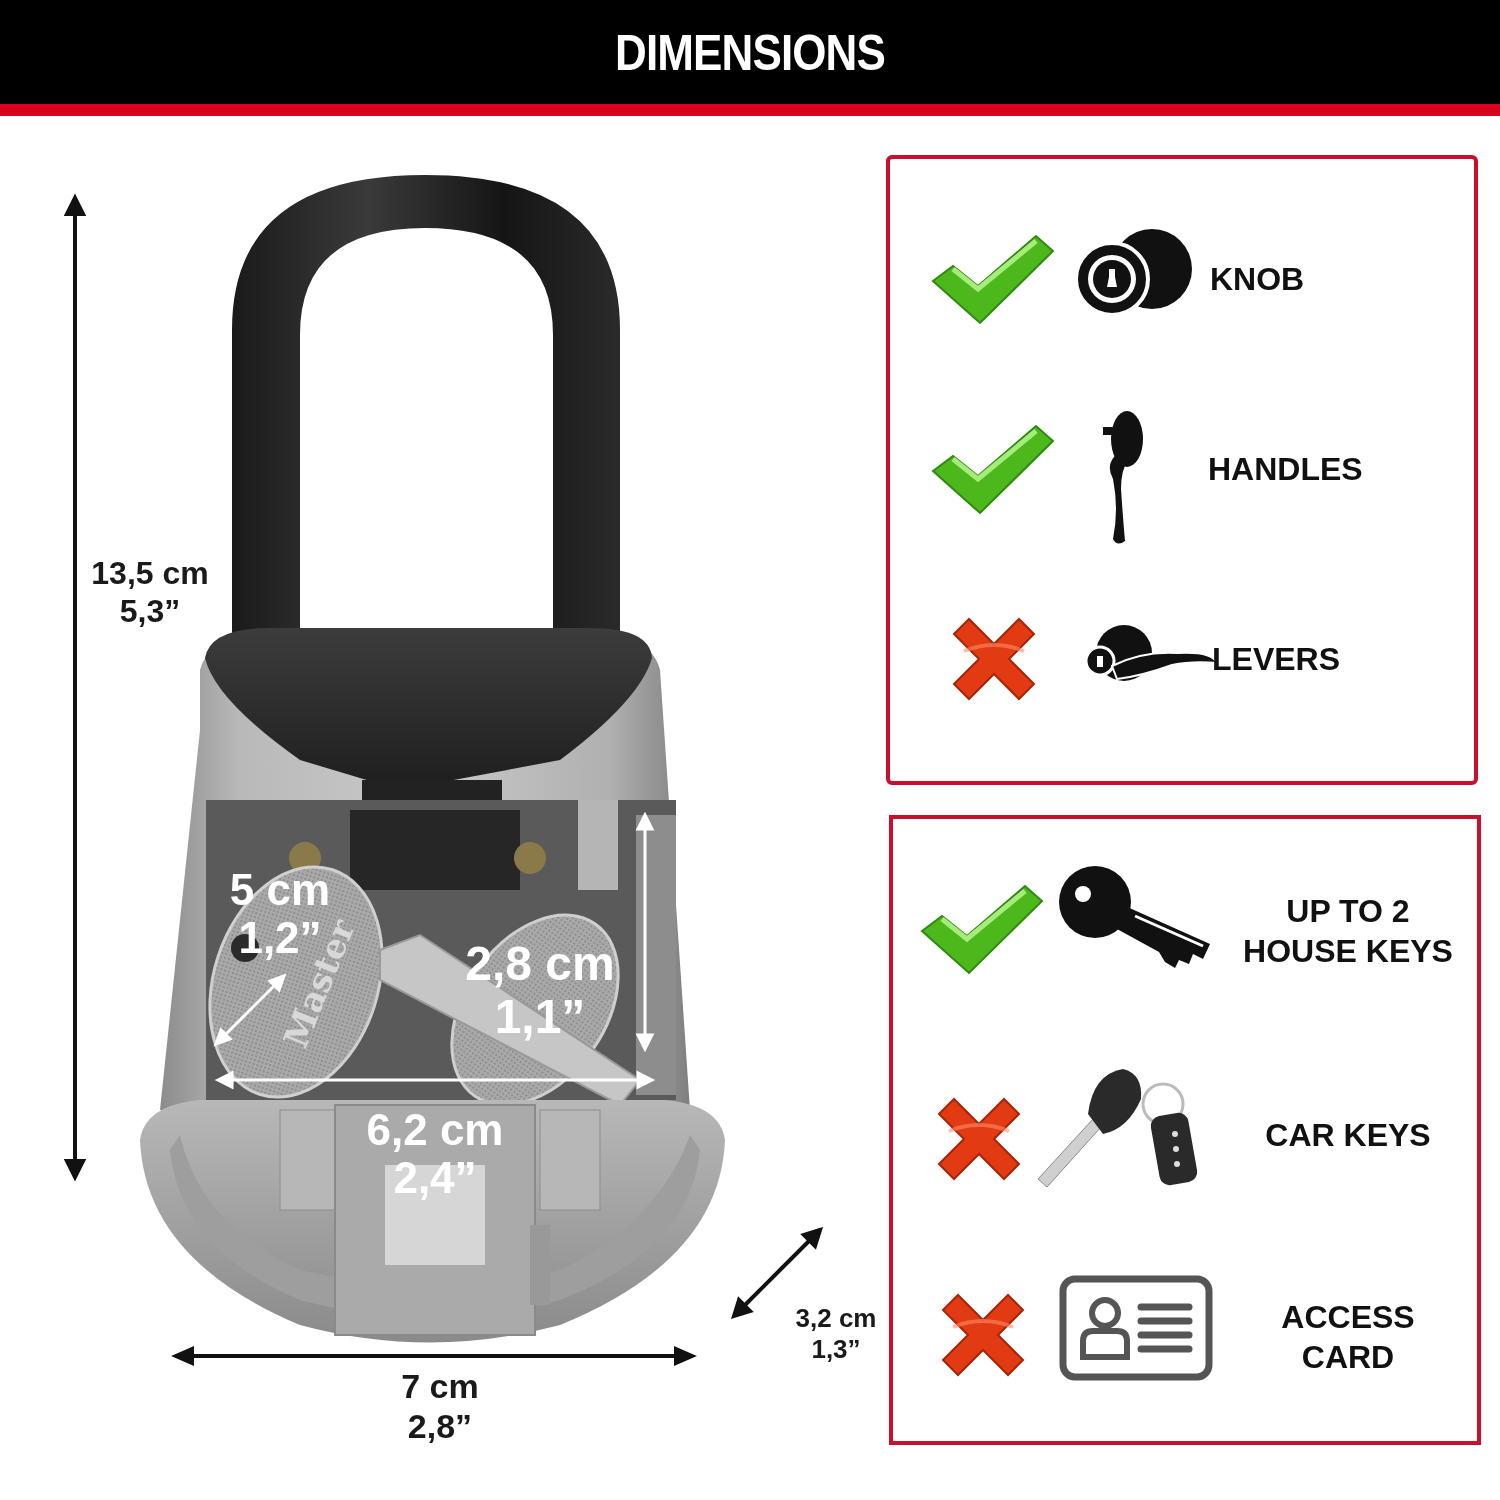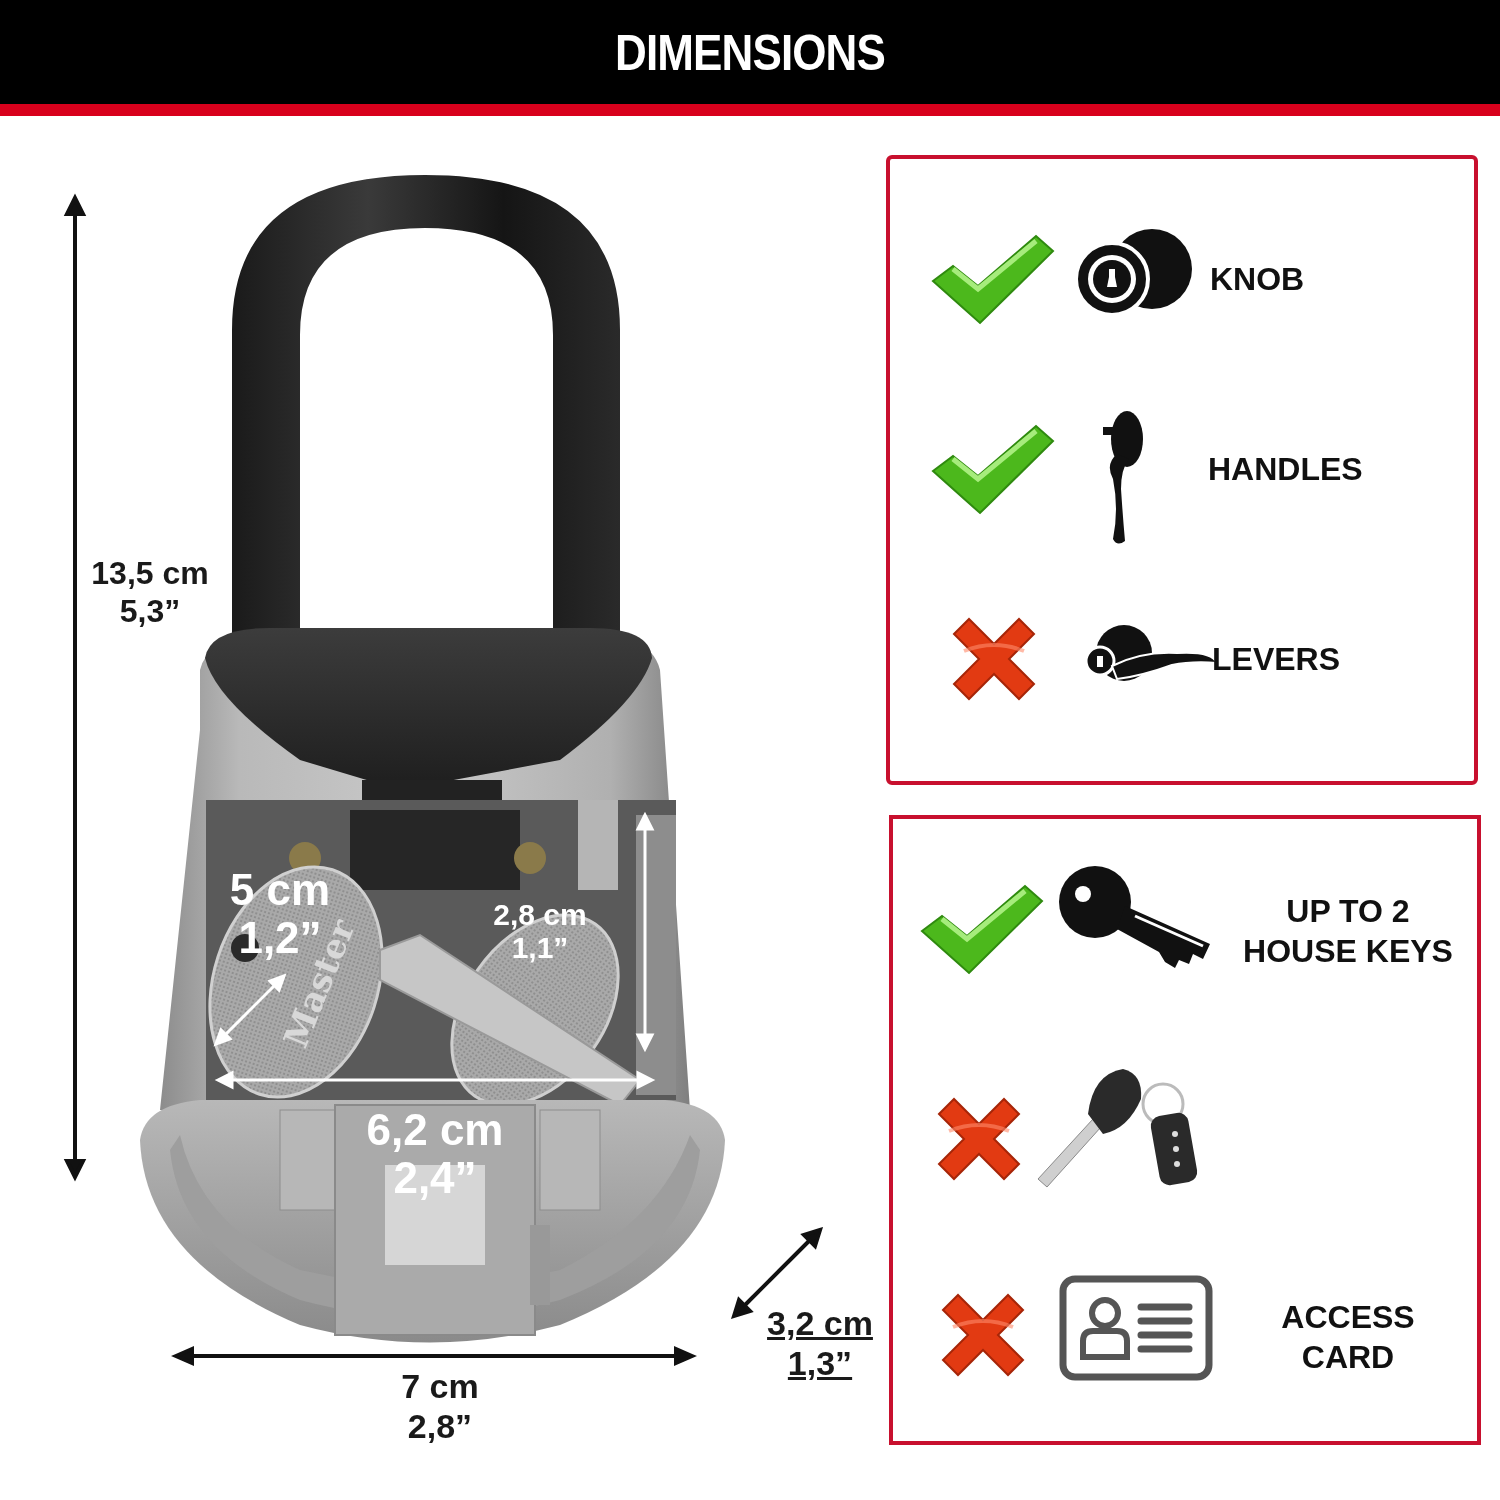--- a/index.html
+++ b/index.html
@@ -130,29 +130,29 @@
 </svg>
 
 <div class="dim-label" style="left:70px;top:555px;width:160px;font-size:32px;">
   <span>13,5 cm</span>
   <span>5,3”</span>
 </div>
 <div class="dim-label" style="left:360px;top:1366px;width:160px;font-size:34px;">
   <span>7 cm</span>
   <span>2,8”</span>
 </div>
-<div class="dim-label" style="left:745px;top:1303px;width:150px;font-size:34px;text-decoration:underline;">
+<div class="dim-label" style="left:761px;top:1303px;width:150px;font-size:26px;">
   <span>3,2 cm</span>
   <span>1,3”</span>
 </div>
 <div class="dim-label white-label" style="left:200px;top:866px;width:160px;font-size:44px;line-height:1.1;">
   <span>5 cm</span>
   <span>1,2”</span>
 </div>
-<div class="dim-label white-label" style="left:440px;top:898px;width:200px;font-size:30px;line-height:1.1;">
+<div class="dim-label white-label" style="left:440px;top:938px;width:200px;font-size:48px;line-height:1.1;">
   <span>2,8 cm</span>
   <span>1,1”</span>
 </div>
 <div class="dim-label white-label" style="left:330px;top:1106px;width:210px;font-size:44px;line-height:1.1;">
   <span>6,2 cm</span>
   <span>2,4”</span>
 </div>
 
 <div class="panel" style="left:886px;top:155px;width:592px;height:630px;border-radius:6px;">
 
@@ -225,20 +225,23 @@
     </svg>
     <svg width="200" height="140" style="position:absolute;left:140px;top:40px;" viewBox="0 0 200 140">
       <path d="M5,120 L60,60 L68,68 L14,128 Z" fill="#cfcfcf" stroke="#8a8a8a"></path>
       <path d="M55,55 Q60,15 90,10 Q110,15 108,40 Q95,70 70,75 Z" fill="#2a2a2a"></path>
       <circle cx="130" cy="45" r="20" fill="none" stroke="#bbb" stroke-width="3"></circle>
       <rect x="122" y="55" width="38" height="70" rx="10" transform="rotate(-10 141 90)" fill="#2a2a2a"></rect>
       <circle cx="142" cy="75" r="3" fill="#ddd"></circle>
       <circle cx="143" cy="90" r="3" fill="#ddd"></circle>
       <circle cx="144" cy="105" r="3" fill="#ddd"></circle>
     </svg>
+    <div class="row-label" style="left:330px;top:96px;width:250px;">
+      <span>CAR KEYS</span>
+    </div>
   </div>
 
   <div class="row" style="left:0;top:400px;width:584px;height:220px;">
     <svg width="100" height="100" style="position:absolute;left:40px;top:66px;" viewBox="0 0 100 100">
       <path d="M10,25 L25,10 L50,35 L75,10 L90,25 L65,50 L90,75 L75,90 L50,65 L25,90 L10,75 L35,50 Z" fill="#e23a12" stroke="#a62508" stroke-width="2"></path>
       <path d="M20,42 Q50,30 80,42" fill="none" stroke="#ff8a6a" stroke-width="4" opacity="0.6"></path>
     </svg>
     <svg width="154" height="106" style="position:absolute;left:166px;top:56px;" viewBox="0 0 154 106">
       <rect x="4" y="4" width="146" height="98" rx="12" fill="none" stroke="#555" stroke-width="7"></rect>
       <circle cx="46" cy="38" r="13" fill="none" stroke="#555" stroke-width="6"></circle>

